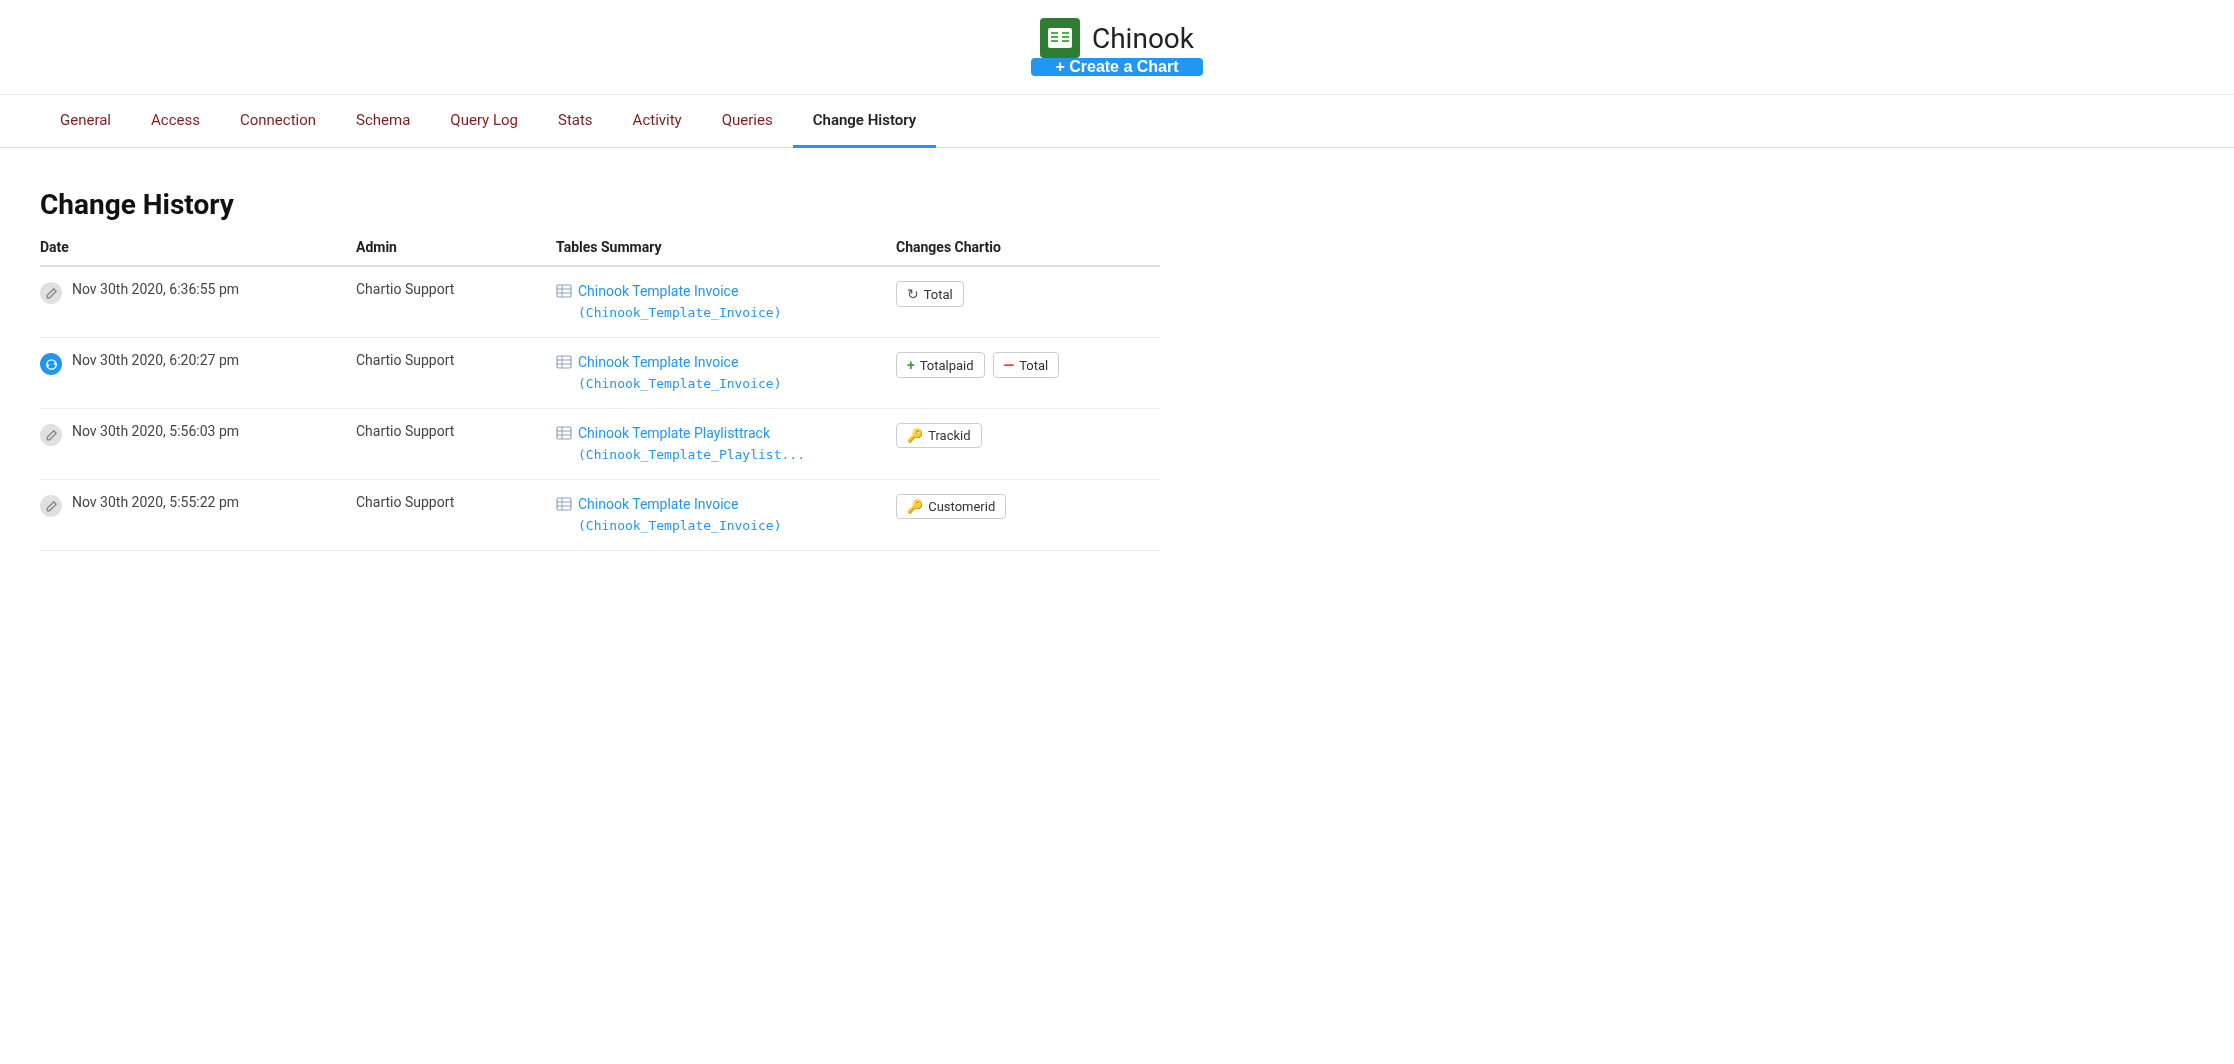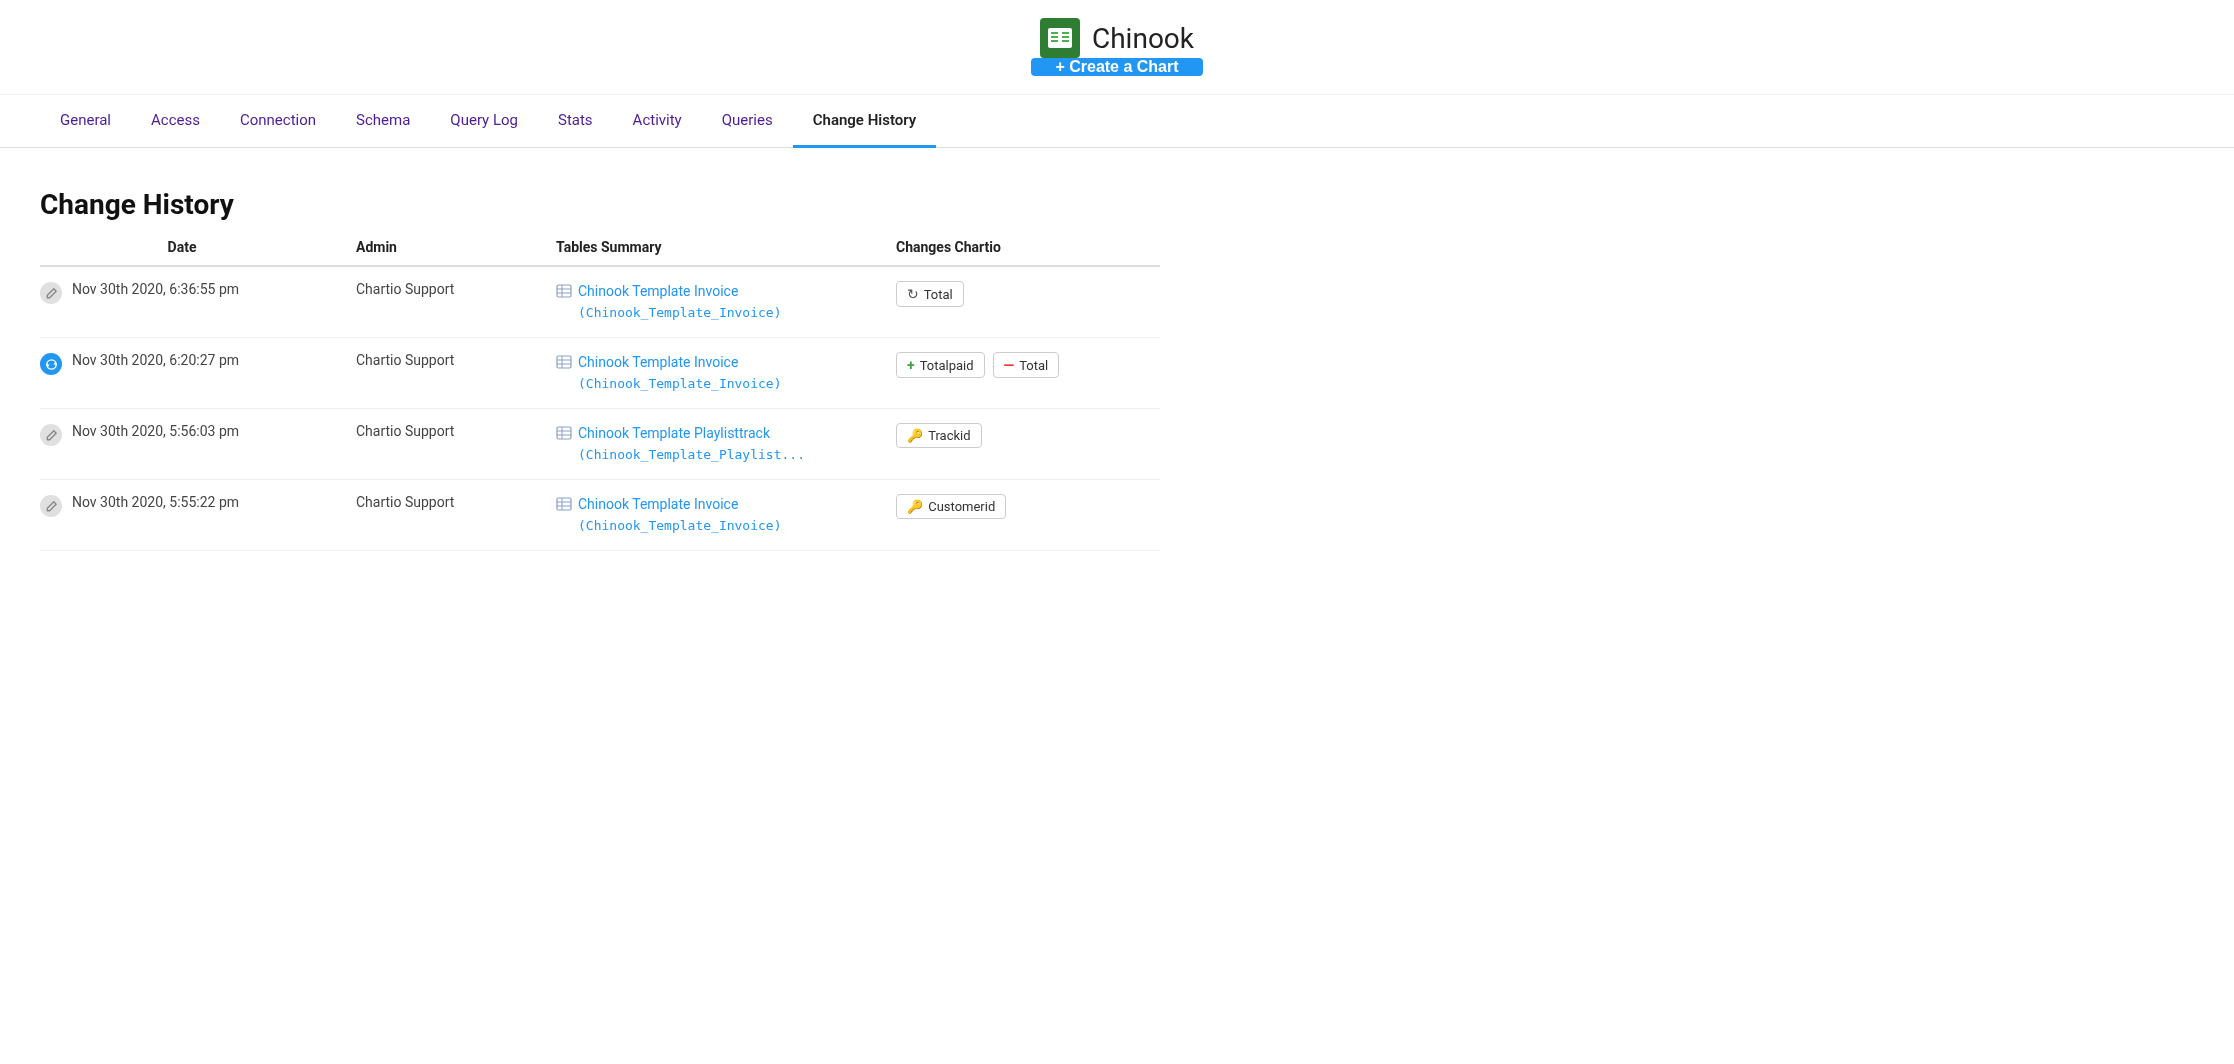--- a/index.html
+++ b/index.html
@@ -44,21 +44,21 @@
     .nav-tabs {
       display: flex;
       align-items: center;
       padding: 0 40px;
       border-bottom: 1px solid #ddd;
       gap: 0;
     }
     .nav-tab {
       padding: 16px 20px;
       cursor: pointer;
-      color: #4c1d95;
+      color: #7f1d1d;
       font-size: 15px;
       border-bottom: 3px solid transparent;
       margin-bottom: -1px;
       white-space: nowrap;
       text-decoration: none;
     }
     .nav-tab.active {
       color: #222;
       font-weight: 600;
       border-bottom: 3px solid #2196f3;
@@ -96,21 +96,20 @@
     }
     .data-table td {
       padding: 14px 16px;
       border-bottom: 1px solid #eee;
       vertical-align: top;
     }
     .data-table th:first-child,
     .data-table td:first-child {
       padding-left: 0;
       width: 300px;
-      text-align: center;
     }
     .data-table th:nth-child(2),
     .data-table td:nth-child(2) {
       width: 200px;
     }
     .data-table th:nth-child(3),
     .data-table td:nth-child(3) {
       width: 340px;
     }
 

